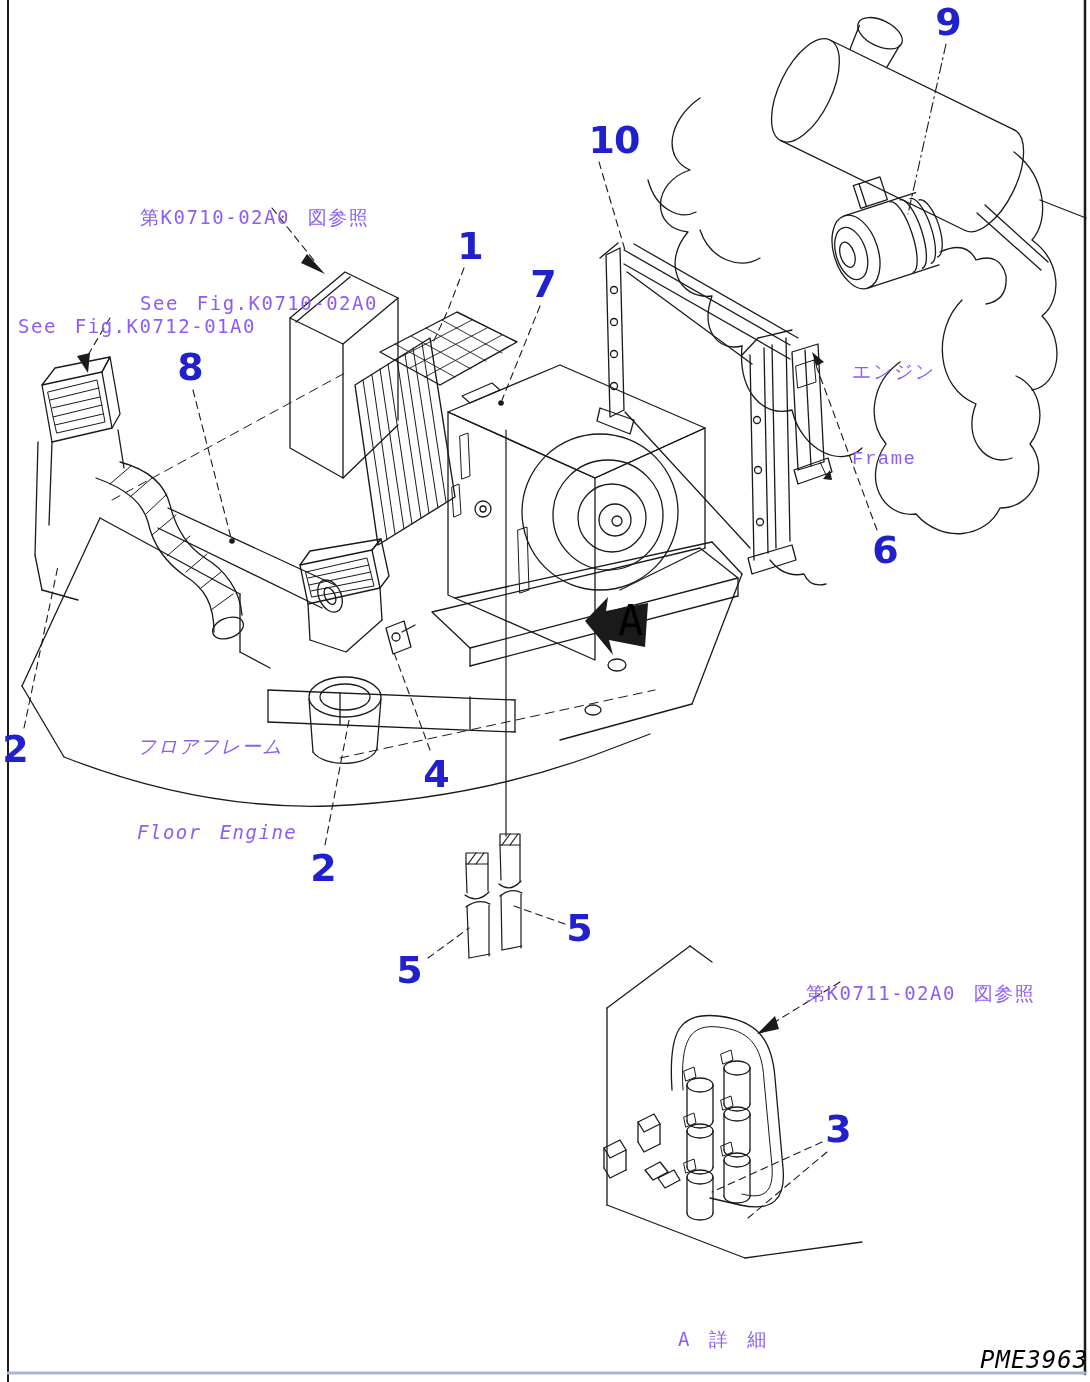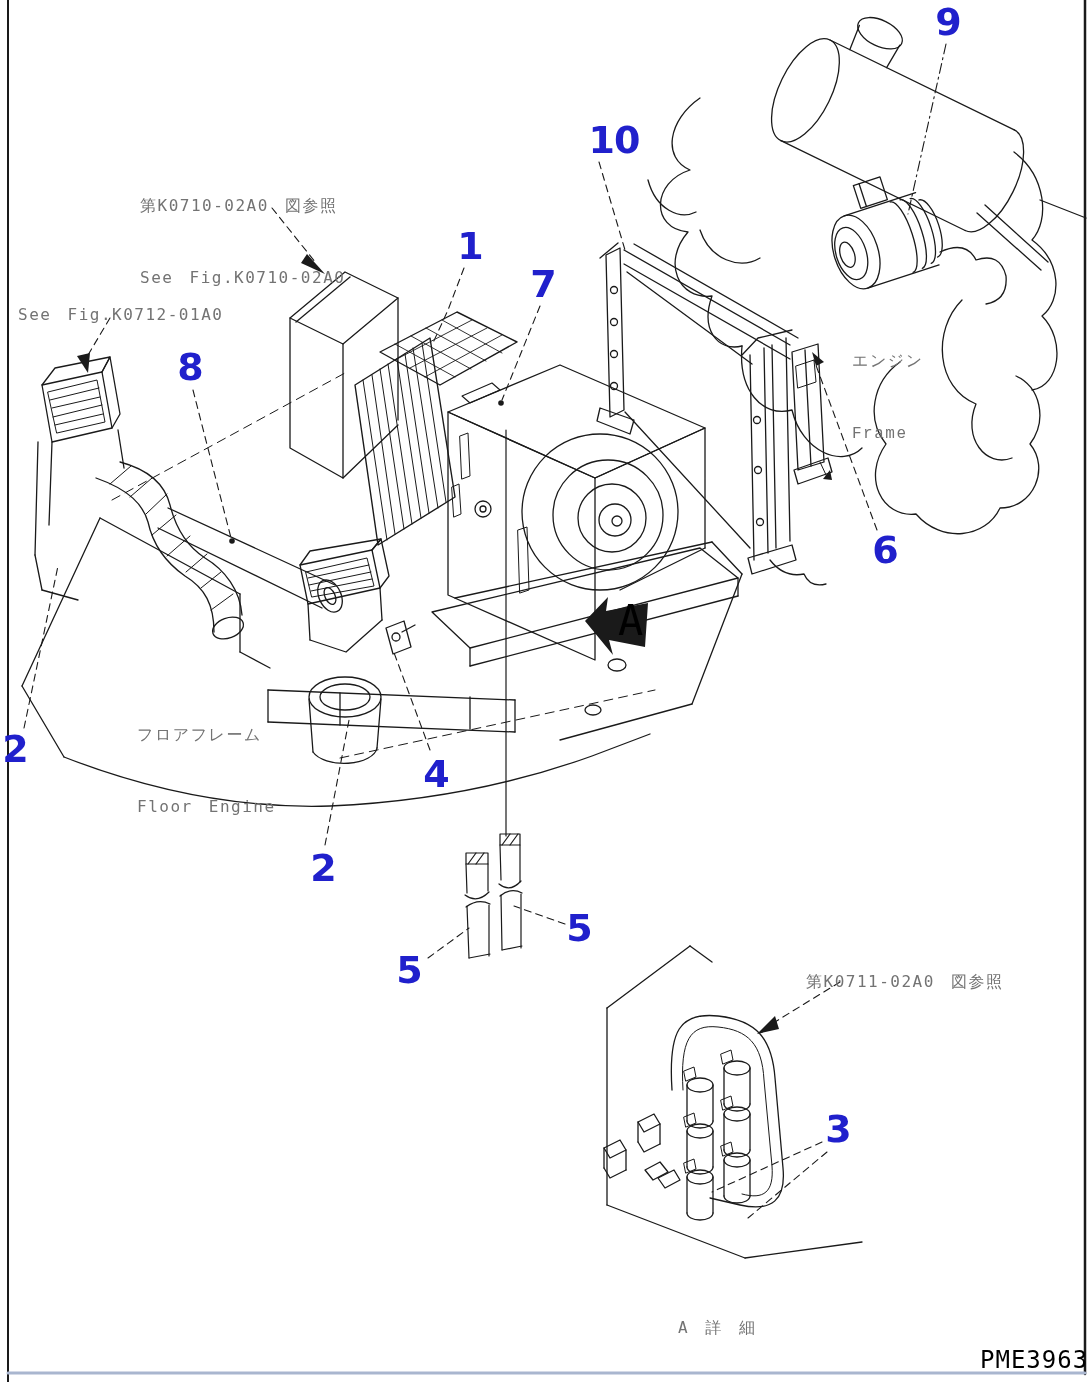--- a/index.html
+++ b/index.html
@@ -2,22 +2,22 @@
 <html><head>
 <meta charset="utf-8">
 <style>
   html,body{margin:0;padding:0;background:#e8e8e8;}
   .page{
     position:relative;width:1090px;height:1382px;background:#ffffff;
     overflow:hidden;font-family:"DejaVu Sans Mono",monospace;color:#000;
   }
   svg.art{position:absolute;left:0;top:0;}
   .ann{
-    position:absolute;font-size:16px;line-height:1.5;letter-spacing:1.5px;
-    word-spacing:5px;white-space:pre;color:#737373;
+    position:absolute;font-size:19px;line-height:1.5;letter-spacing:1.5px;
+    word-spacing:5px;white-space:pre;color:#8b5cf6;
   }
   .callout{
     position:absolute;transform:translate(-50%,-50%);
     font-family:"DejaVu Sans",sans-serif;font-weight:bold;font-size:38px;
     color:#2020cc;letter-spacing:-1px;line-height:1;
   }
   .view-letter{
     position:absolute;font-family:"DejaVu Sans Mono",monospace;
     font-size:42px;color:#000;line-height:1;
   }
@@ -364,33 +364,33 @@
 
   <div class="ann" style="left:806px;top:922px;text-align:right;">
     <div>第K0711-02A0 図参照</div>
   </div>
 
   <div class="ann" style="left:852px;top:302px;font-family:Liberation Mono, monospace;">
     <div>エンジン</div>
     <div>Frame</div>
   </div>
 
-  <div class="ann" style="left:137px;top:675px;">
+  <div class="ann" style="left:137px;top:675px;font-style:italic;">
     <div>フロアフレーム</div>
     <div>Floor Engine</div>
   </div>
 
   <div class="ann" style="left:678px;top:1268px;">
     <div>A 詳 細</div>
     
   </div>
 
   <div class="view-letter" style="left:618px;top:600px;">A</div>
 
-  <div class="drawing-code" style="left:980px;top:1346px;">PME3963</div>
+  <div class="drawing-code" style="left:980px;top:1346px;font-style:italic;">PME3963</div>
 
   <span class="callout" style="left:470px;top:246px;">1</span>
   <span class="callout" style="left:543px;top:284px;">7</span>
   <span class="callout" style="left:614px;top:140px;">10</span>
   <span class="callout" style="left:948px;top:22px;">9</span>
   <span class="callout" style="left:190px;top:367px;">8</span>
   <span class="callout" style="left:885px;top:550px;">6</span>
   <span class="callout" style="left:15px;top:749px;">2</span>
   <span class="callout" style="left:436px;top:774px;">4</span>
   <span class="callout" style="left:323px;top:868px;">2</span>

